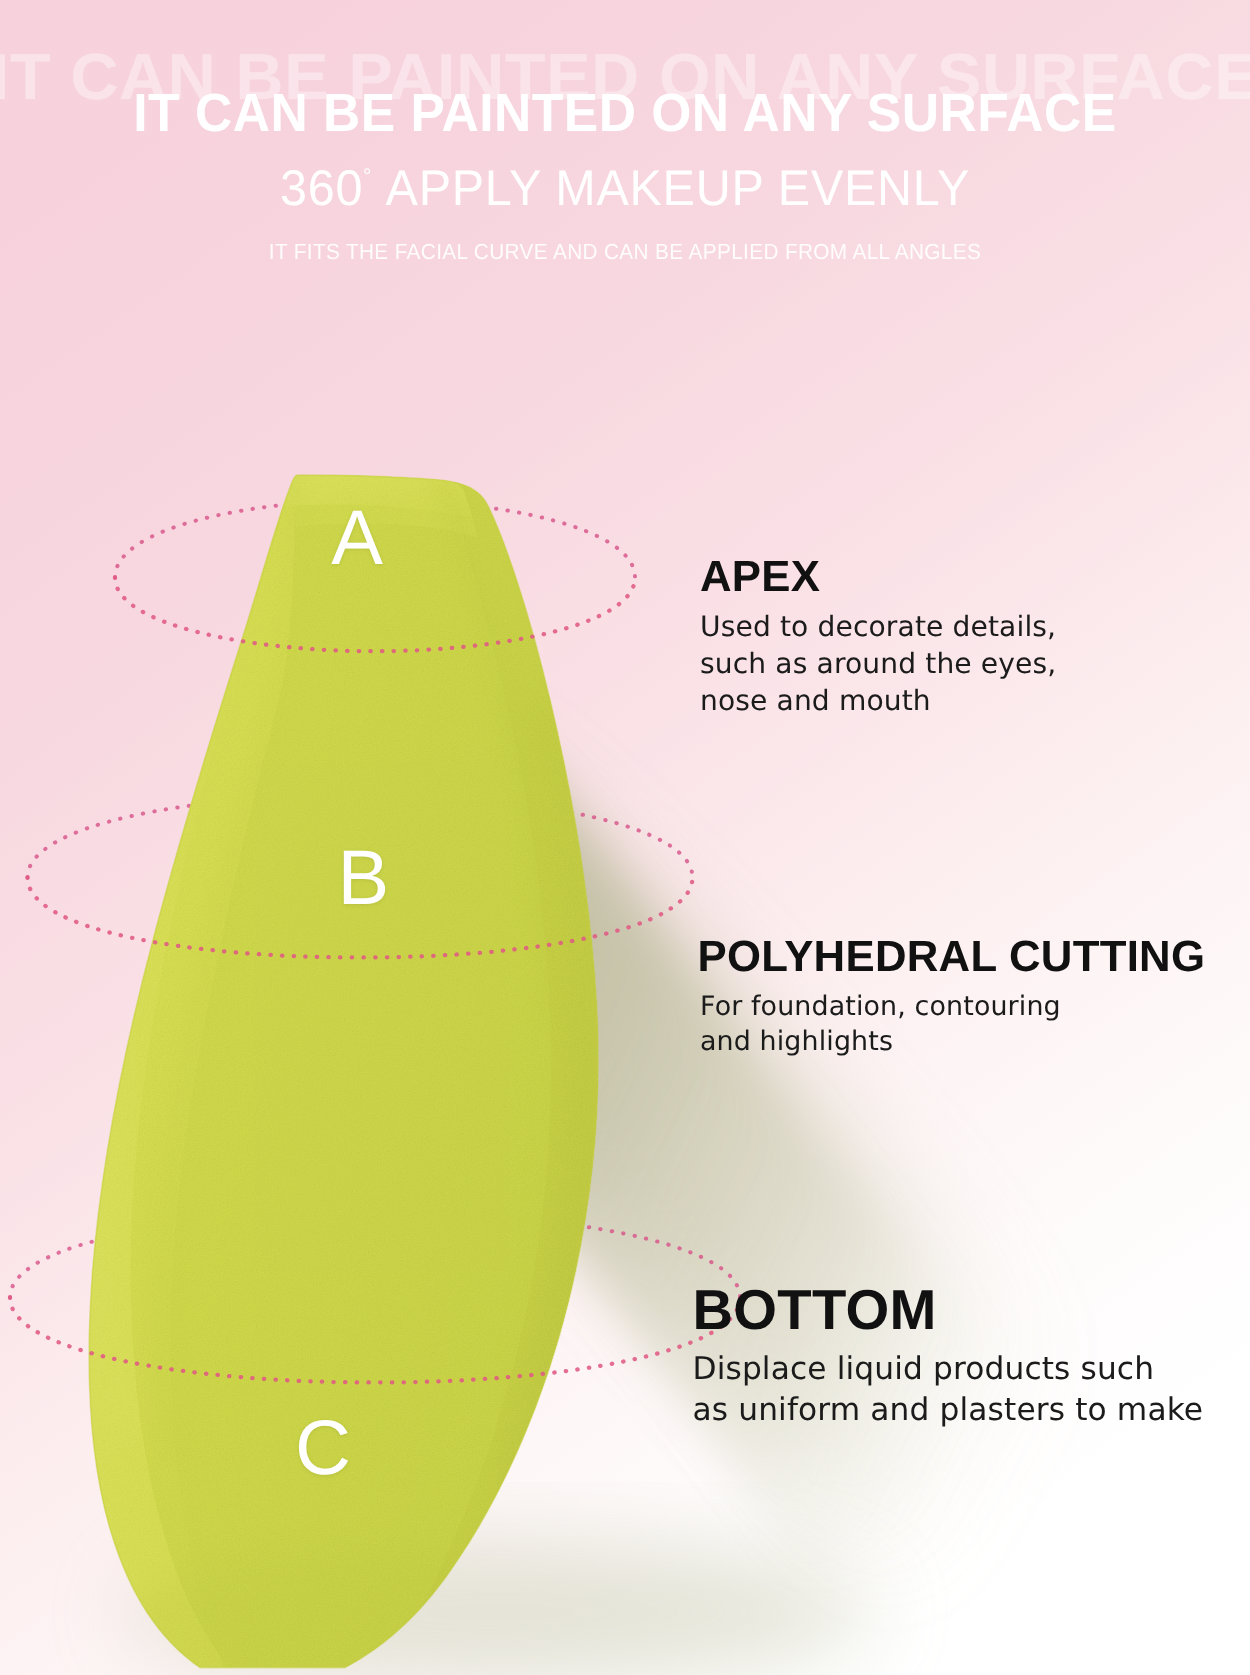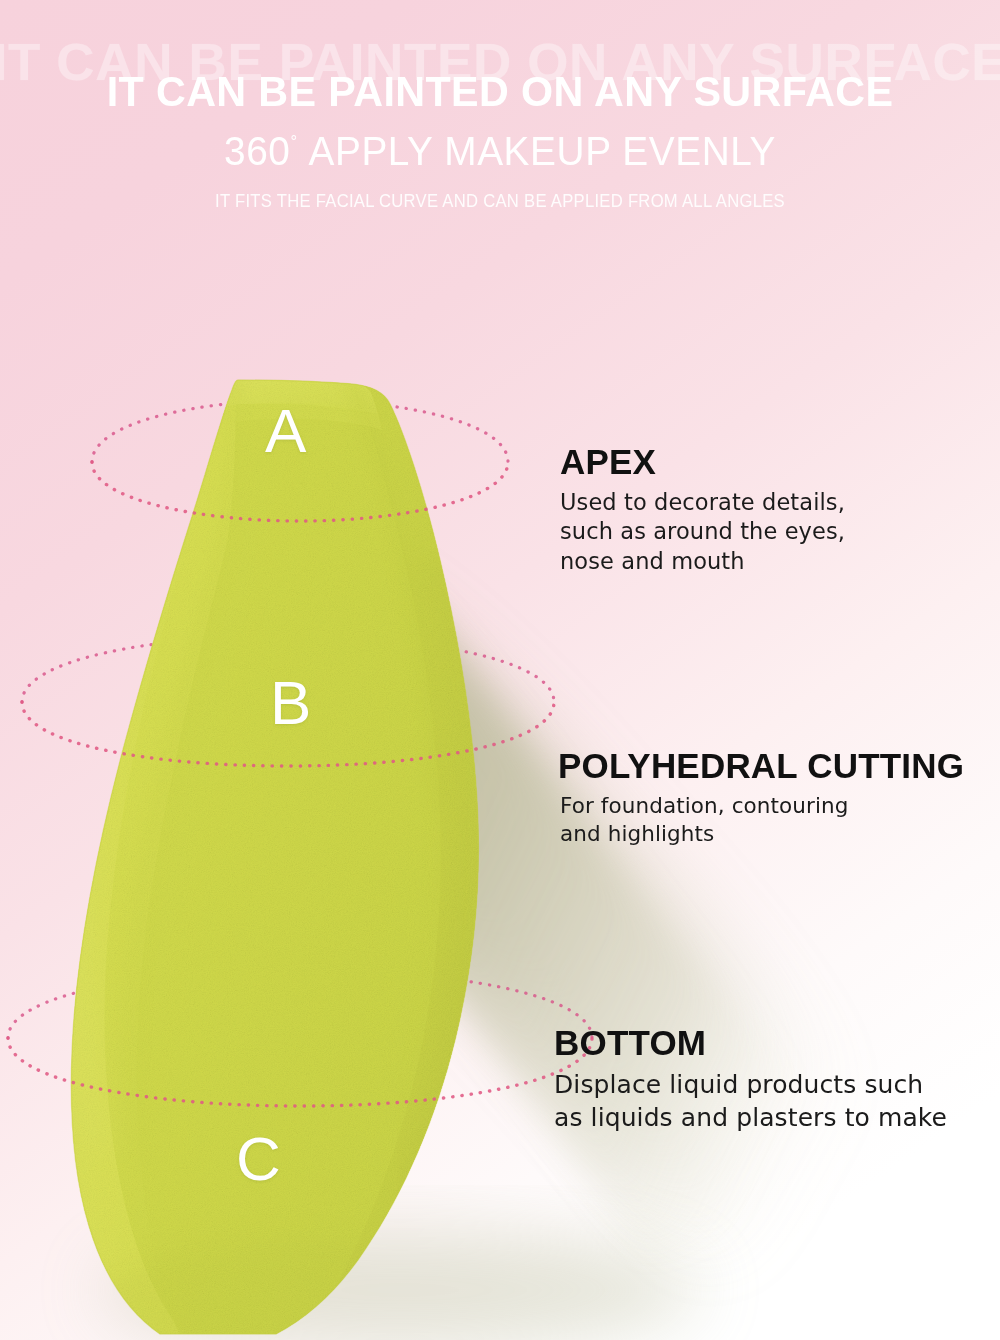--- a/index.html
+++ b/index.html
@@ -158,21 +158,21 @@
 
   #block-apex { left:560px; top:444px; }
   #block-apex .info-title { font-size:35px; margin-bottom:9px; }
   #block-apex .info-body  { font-size:22.5px; }
 
   #block-poly { left:560px; top:748px; }
   #block-poly .info-title { font-size:35px; margin-bottom:9px; margin-left:-2px; }
   #block-poly .info-body  { font-size:21.5px; }
 
   #block-bottom { left:554px; top:1025px; }
-  #block-bottom .info-title { font-size:35px; margin-bottom:9px; }
+  #block-bottom .info-title { font-size:45px; margin-bottom:9px; }
   #block-bottom .info-body  { font-size:25px; }
 </style>
 </head>
 <body>
 
 <div id="stage">
 
   <svg id="shadow-wrap" viewBox="0 0 1000 1340" xmlns="http://www.w3.org/2000/svg">
     <defs>
       <linearGradient id="shGrad" x1="0" y1="0" x2="1" y2="0.55">
@@ -413,17 +413,17 @@
     <div class="info-body">
       <div>For foundation, contouring</div>
       <div>and highlights</div>
     </div>
   </div>
 
   <div class="info-block" id="block-bottom">
     <div class="info-title">BOTTOM</div>
     <div class="info-body">
       <div>Displace liquid products such</div>
-      <div>as liquids and plasters to make</div>
+      <div>as uniform and plasters to make</div>
     </div>
   </div>
 
 </div>
 
 </body></html>

